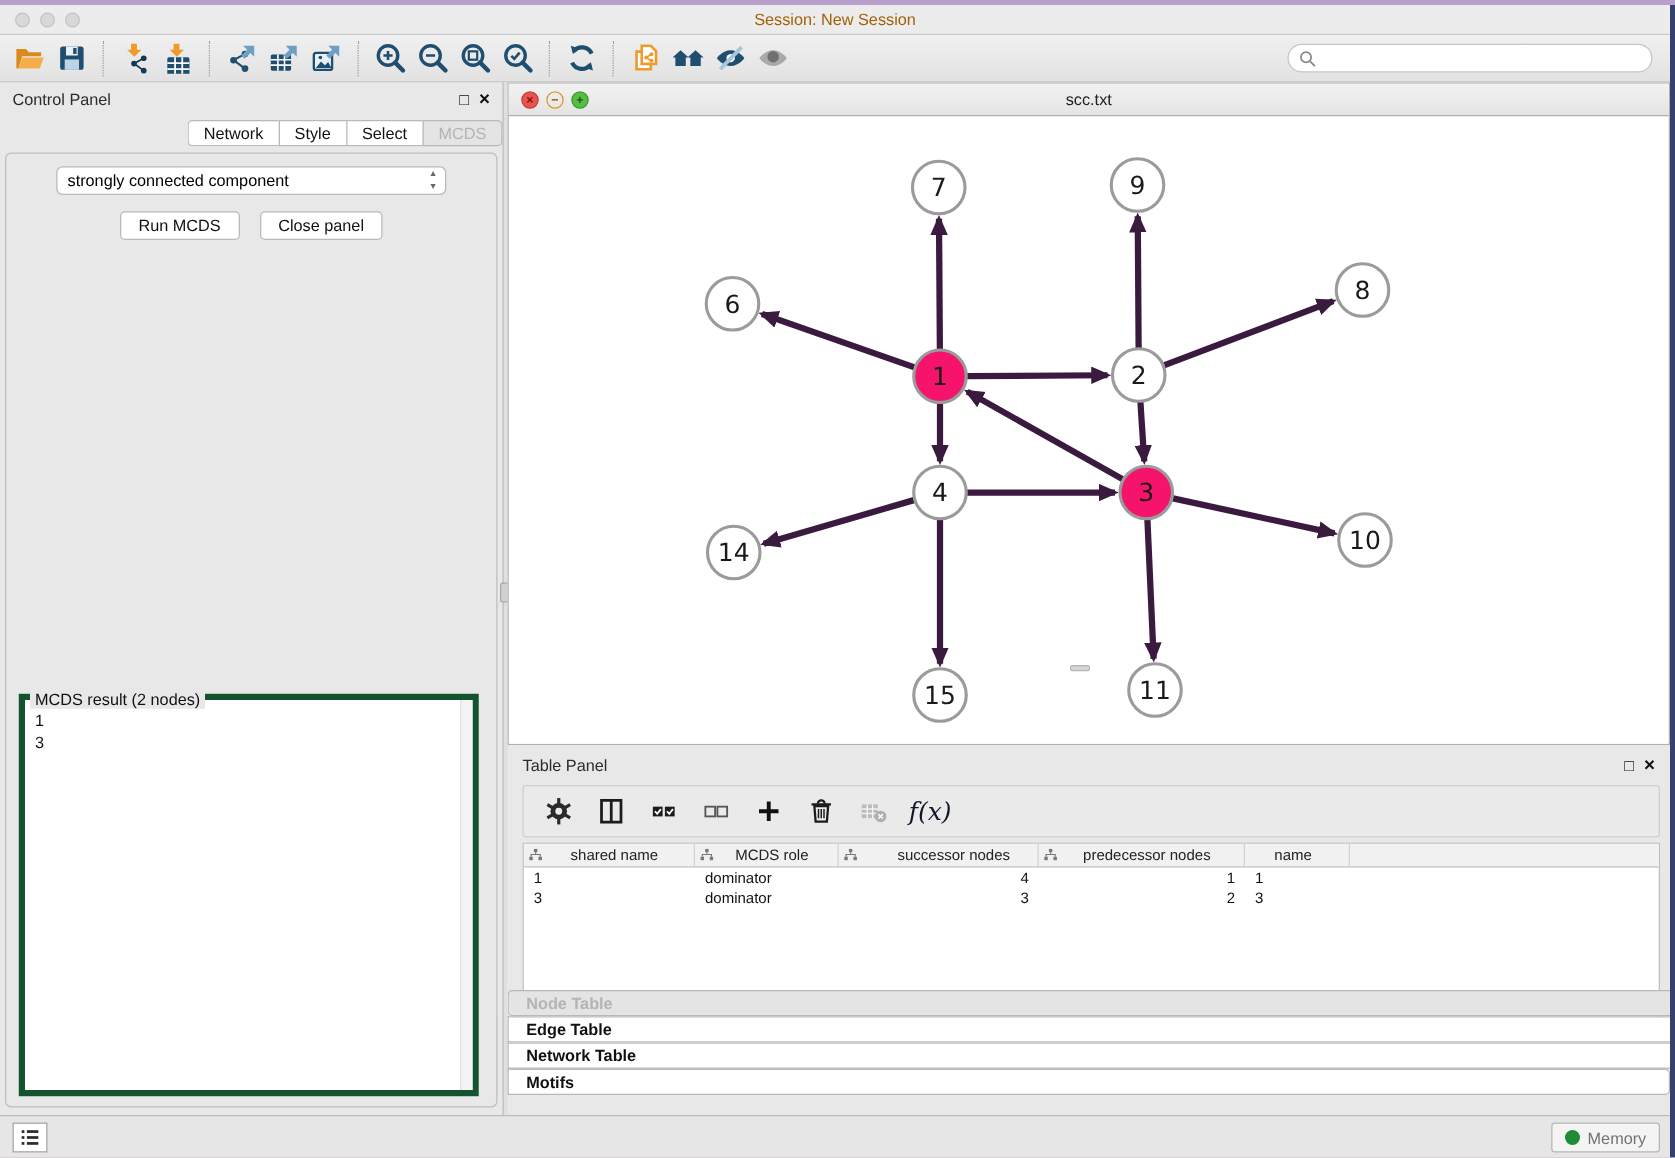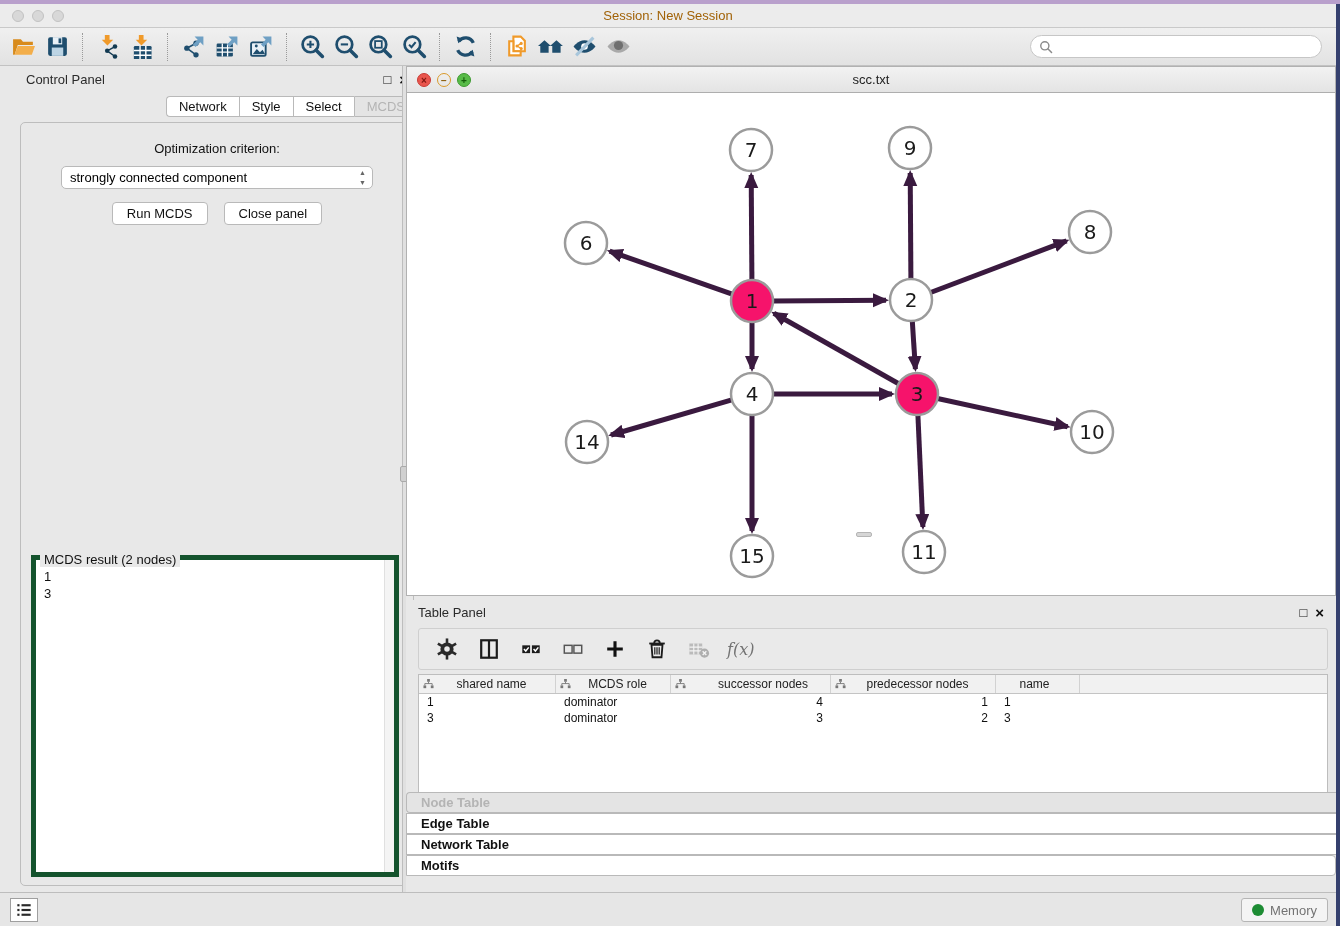--- a/index.html
+++ b/index.html
@@ -15,21 +15,21 @@
 
   
   .toolbar { position:absolute; left:0; top:24px; width:100%; height:38px; background:linear-gradient(#f0f0f0,#e2e2e2); border-bottom:1px solid #c2c2c2; display:flex; align-items:center; padding-left:6px; }
   .tbtn { width:34px; height:32px; display:flex; align-items:center; justify-content:center; background:transparent; border:none; cursor:pointer; }
   .tbtn svg { width:25px; height:25px; }
   .tsep { width:1px; height:28px; border-left:1px dotted #9a9a9a; margin:0 8px; }
   .searchbox { position:absolute; right:14px; top:7px; width:292px; height:23px; background:#fff; border:1px solid #c6c6c6; border-radius:12px; display:flex; align-items:center; padding-left:8px; }
   .searchbox input { border:none; outline:none; font-size:12px; width:250px; background:transparent; }
 
   
-  .control-panel { position:absolute; left:16px; top:62px; width:402px; height:826px; background:#e8e8e8; }
+  .control-panel { position:absolute; left:0; top:62px; width:402px; height:826px; background:#e8e8e8; }
   .panel-head { height:26px; display:flex; align-items:center; padding:0 10px; }
   .panel-title { font-size:13px; color:#2b2b2b; flex:1; }
   .panel-btn { font-size:13px; color:#111; background:none; border:none; margin-left:8px; cursor:pointer; line-height:1; }
   .panel-btn.close { font-weight:900; font-size:15px; }
   .seg-tabs { display:flex; justify-content:flex-end; margin-top:4px; }
   .seg { font-size:13px; color:#111; background:#fff; border:1px solid #b9b9b9; border-right:none; padding:2px 12px; height:21px; cursor:pointer; }
   .seg:first-child { border-radius:4px 0 0 4px; }
   .seg:last-child { border-right:1px solid #b9b9b9; border-radius:0 4px 4px 0; }
   .seg.selected { background:#e4e4e4; color:#b4b4b4; }
   .cp-content { position:absolute; left:4px; right:4px; top:56px; bottom:6px; border:1px solid #bdbdbd; border-radius:5px; background:#e8e8e8; }
@@ -58,21 +58,21 @@
   .tl.green { background:#58bb48; border:1px solid #3d9a30; color:#145e0a; }
   .canvas { position:absolute; left:1px; top:27px; width:926px; height:501px; background:#fff; }
   .canvas svg { display:block; }
 
   
   .table-panel { position:absolute; left:406px; top:596px; width:930px; height:292px; background:#e8e8e8; }
   .tp-head { height:24px; display:flex; align-items:center; padding:0 12px; }
   .tp-toolbar { position:absolute; left:12px; right:8px; top:28px; height:42px; border:1px solid #cfcfcf; border-radius:3px; background:#eaeaea; display:flex; align-items:center; gap:14px; padding-left:14px; }
   .tp-toolbar .tbtn { width:28px; }
   .tp-toolbar .tbtn svg { width:22px; height:22px; }
-  .fx-label { font-family:"DejaVu Serif", serif; font-style:italic; font-size:16px; color:#737373; cursor:default; }
+  .fx-label { font-family:"DejaVu Serif", serif; font-style:italic; font-size:20px; color:#0f172a; cursor:default; }
   .datatable { position:absolute; left:12px; right:8px; top:74px; bottom:43px; background:#fff; border:1px solid #bdbdbd; overflow:hidden; }
   .thead { display:flex; height:19px; background:#f1f1f1; border-bottom:1px solid #c4c4c4; }
   .th { display:flex; align-items:center; font-size:12px; color:#222; border-right:1px solid #d2d2d2; position:relative; }
   .th .hicon { margin-left:4px; }
   .th .hlabel { flex:1; text-align:center; padding-right:6px; }
   .trow { display:flex; height:16px; }
   .td { font-size:12px; color:#111; padding:0 8px; line-height:16px; overflow:hidden; white-space:nowrap; }
   .bottom-tabs { position:absolute; left:0; right:0; bottom:16px; display:flex; justify-content:center;flex-direction:column; }
   .bottom-tabs .seg { font-weight:bold; font-size:13px; padding:2px 14px; }
 
@@ -270,21 +270,20 @@
       <button class="panel-btn">□</button>
       <button class="panel-btn close">×</button>
     </div>
     <div class="seg-tabs" id="cp-tabs">
         <div class="seg">Network</div>
         <div class="seg">Style</div>
         <div class="seg">Select</div>
         <div class="seg selected">MCDS</div>
       </div>
     <div class="cp-content">
-      <div class="opt-label">Optimization criterion:</div>
       <div class="dropdown">
         <span>strongly connected component</span>
         <span class="stepper">▲<br>▼</span>
       </div>
       <div class="btn-row">
         <button class="pushbtn">Run MCDS</button>
         <button class="pushbtn">Close panel</button>
       </div>
       <div class="result-box">
         <span class="result-legend">MCDS result (2 nodes)</span>

